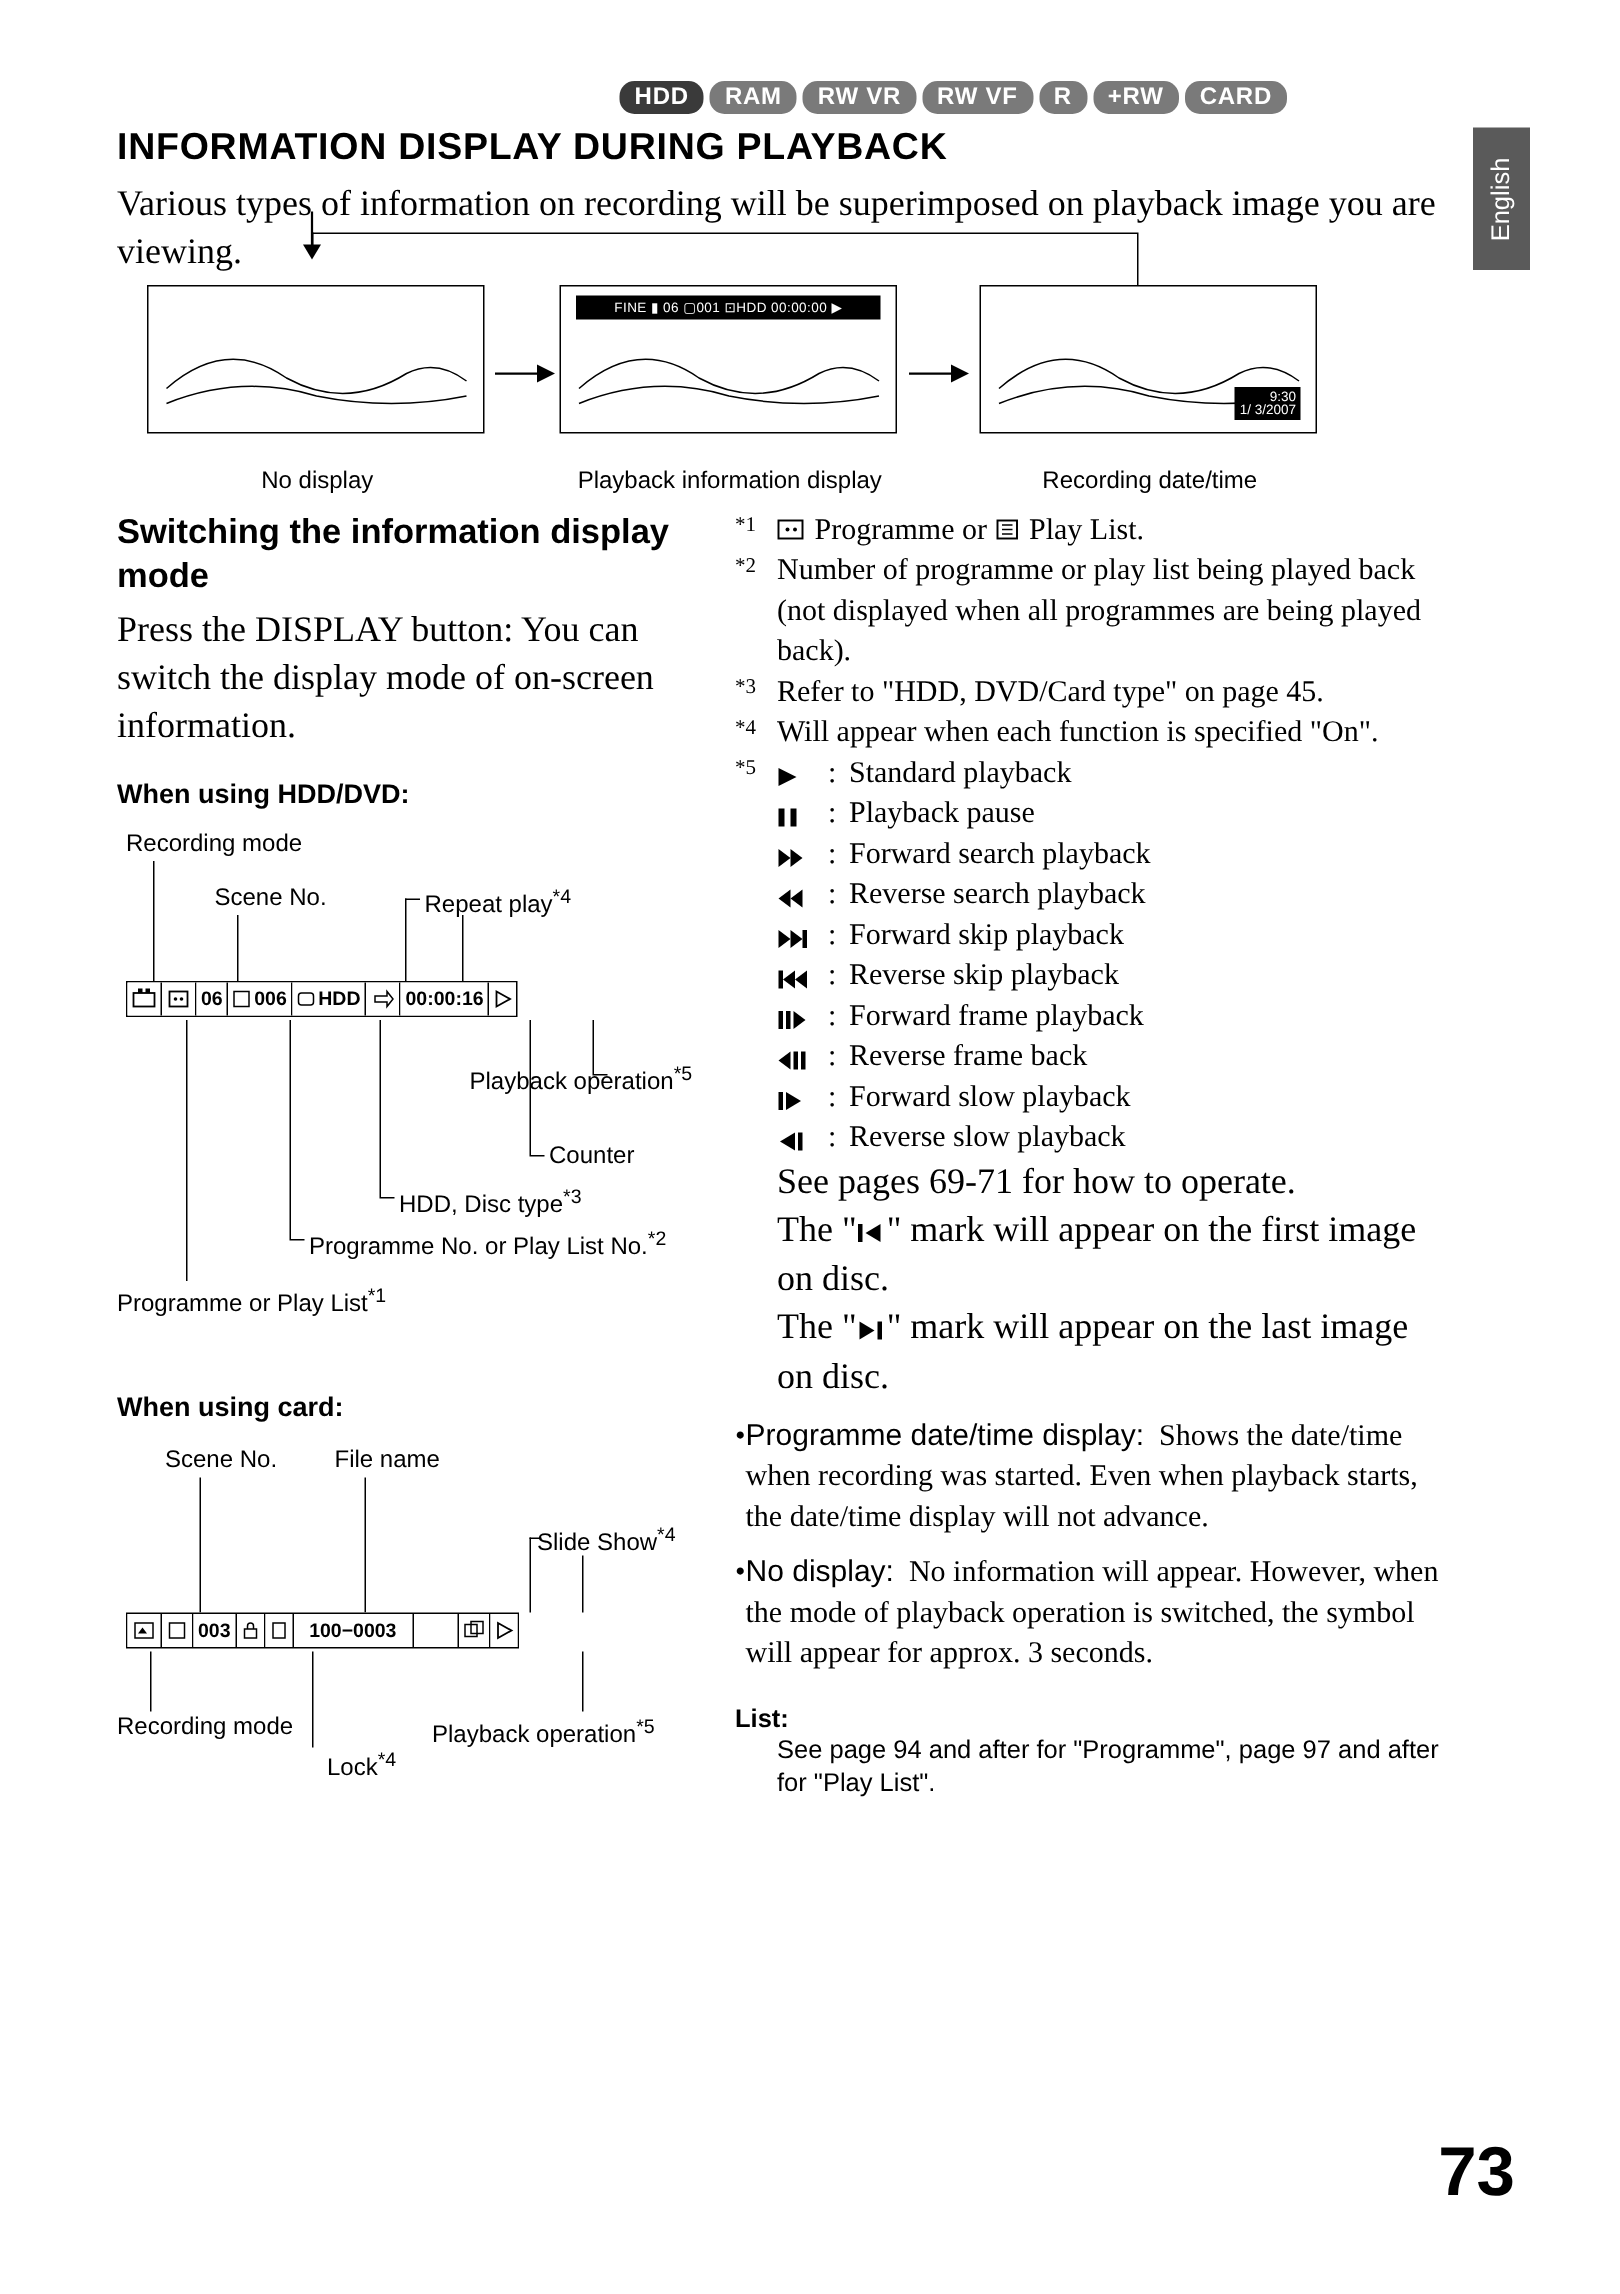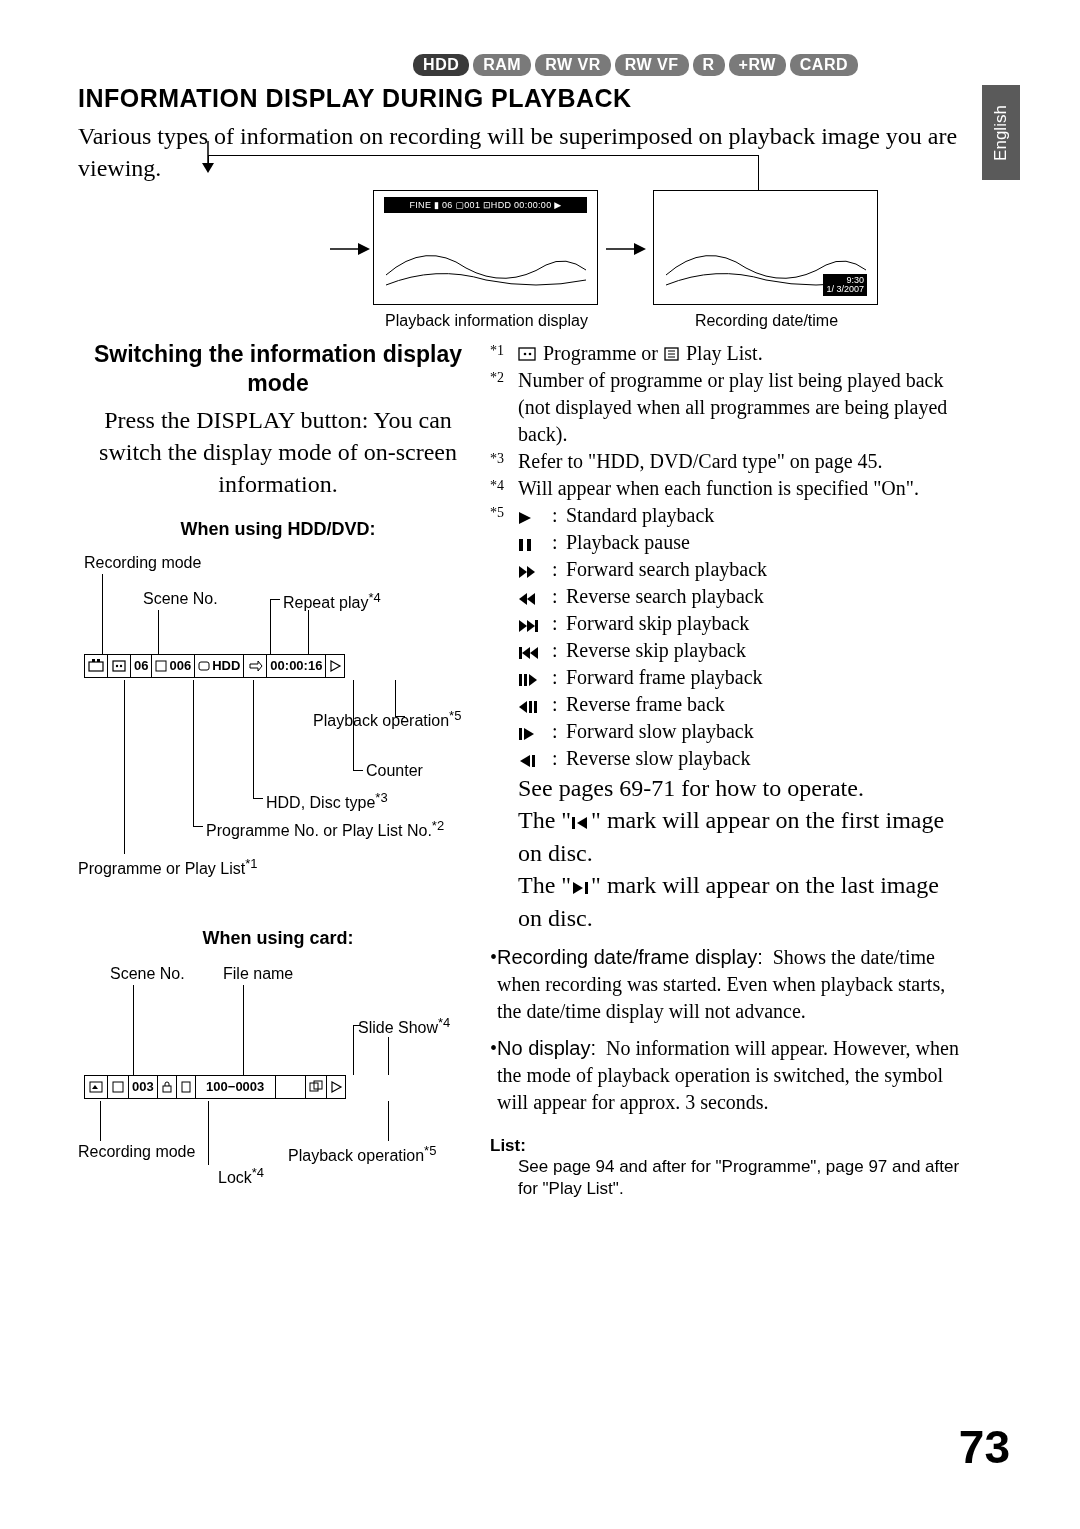--- a/index.html
+++ b/index.html
@@ -68,21 +68,21 @@
   .flow-row {
     position: absolute;
     top: 155px;
     left: 78px;
     width: 885px;
     height: 190px;
   }
   .screen-box {
     position: absolute;
     width: 225px;
-    height: 115px;
+    height: 99px;
     border: 1px solid #000;
     background: #fff;
   }
   .screen-box .cap { position: absolute; top: 120px; left: 0; width: 225px; text-align: center; font-family: Arial, sans-serif; font-size: 16px; line-height: 1.2; }
   .screen-box.s1 { left: 20px; top: 35px; }
   .screen-box.s2 { left: 295px; top: 35px; }
   .screen-box.s3 { left: 575px; top: 35px; }
   .wave { position: absolute; bottom: 14px; left: 12px; width: 200px; height: 60px; }
   .infobar { position: absolute; top: 6px; left: 10px; right: 10px; height: 16px; background: #000; color: #fff; font-family: Arial, sans-serif; font-size: 9px; display: flex; align-items: center; justify-content: center; gap: 3px; letter-spacing: 0.3px; }
   .timebox { position: absolute; bottom: 8px; right: 10px; background: #000; color: #fff; font-family: Arial, sans-serif; font-size: 9px; padding: 2px 3px; line-height: 1; text-align: right; }
@@ -90,21 +90,20 @@
   .rt-arrow { position: absolute; top: 85px; }
   .top-line { position: absolute; top: 0; left: 130px; width: 550px; border-top: 1px solid #000; }
   .top-line-vert-l { position: absolute; top: 0; left: 130px; height: 12px; border-left: 1px solid #000; }
   .top-line-vert-r { position: absolute; top: 0; left: 680px; height: 35px; border-left: 1px solid #000; }
 
   .col-left {
     position: absolute;
     top: 340px;
     left: 78px;
     width: 400px;
-    text-align: center;
   }
   .col-right {
     position: absolute;
     top: 340px;
     left: 490px;
     width: 470px;
   }
   .subhead {
     font-family: Arial, Helvetica, sans-serif;
     font-weight: bold;
@@ -186,20 +185,27 @@
 
 <div class="flow-row">
   <div class="top-line"></div>
   <div class="top-line-vert-l"></div>
   <div class="top-line-vert-r"></div>
   <svg class="down-arrow" width="20" height="30">
       <line x1="10" y1="0" x2="10" y2="24" stroke="#000" stroke-width="1.5"></line>
       <polygon points="4,22 16,22 10,32" fill="#000"></polygon>
     </svg>
 
+  <div class="screen-box s1">
+    <svg class="wave" viewBox="0 0 200 60">
+      <path d="M0 45 Q40 10 80 38 Q120 60 160 35 Q180 25 200 40" fill="none" stroke="#000" stroke-width="1"></path>
+      <path d="M0 55 Q50 35 100 50 Q150 60 200 50" fill="none" stroke="#000" stroke-width="1"></path>
+    </svg>
+    <div class="cap">No display</div>
+  </div>
 
   <svg class="rt-arrow" style="left:252px" width="40" height="18">
       <line x1="0" y1="9" x2="30" y2="9" stroke="#000" stroke-width="1.5"></line>
       <polygon points="28,3 28,15 40,9" fill="#000"></polygon>
     </svg>
 
   <div class="screen-box s2">
     <div class="infobar">FINE  ▮  06  ▢001  ⊡HDD  00:00:00 ▶</div>
     <svg class="wave" viewBox="0 0 200 60">
       <path d="M0 45 Q40 10 80 38 Q120 60 160 35 Q180 25 200 40" fill="none" stroke="#000" stroke-width="1"></path>
@@ -517,21 +523,21 @@
         <span>The "</span><svg width="20" height="14" style="vertical-align:-2px">
             <polygon points="2,1 12,7 2,13" fill="#000"></polygon>
             <rect x="14" y="1" width="3" height="12" fill="#000"></rect>
           </svg><span>" mark will appear on the last image on disc.</span>
       </div>
     </div>
   </div>
 
   <div class="bullet-row">
     <div class="bullet-dot">•</div>
-    <div><span style="font-family:Arial,sans-serif">Recording date/frame display:</span>&nbsp;&nbsp;<span>Shows the date/time when recording was started. Even when playback starts, the date/time display will not advance.</span></div>
+    <div><span style="font-family:Arial,sans-serif">Programme date/time display:</span>&nbsp;&nbsp;<span>Shows the date/time when recording was started. Even when playback starts, the date/time display will not advance.</span></div>
   </div>
   <div class="bullet-row">
     <div class="bullet-dot">•</div>
     <div><span style="font-family:Arial,sans-serif">No display:</span>&nbsp;&nbsp;<span>No information will appear. However, when the mode of playback operation is switched, the symbol will appear for approx. 3 seconds.</span></div>
   </div>
 
   <div class="note-head">List:</div>
   <div class="note-body">See page 94 and after for "Programme", page 97 and after for "Play List".</div>
 </div>
 

